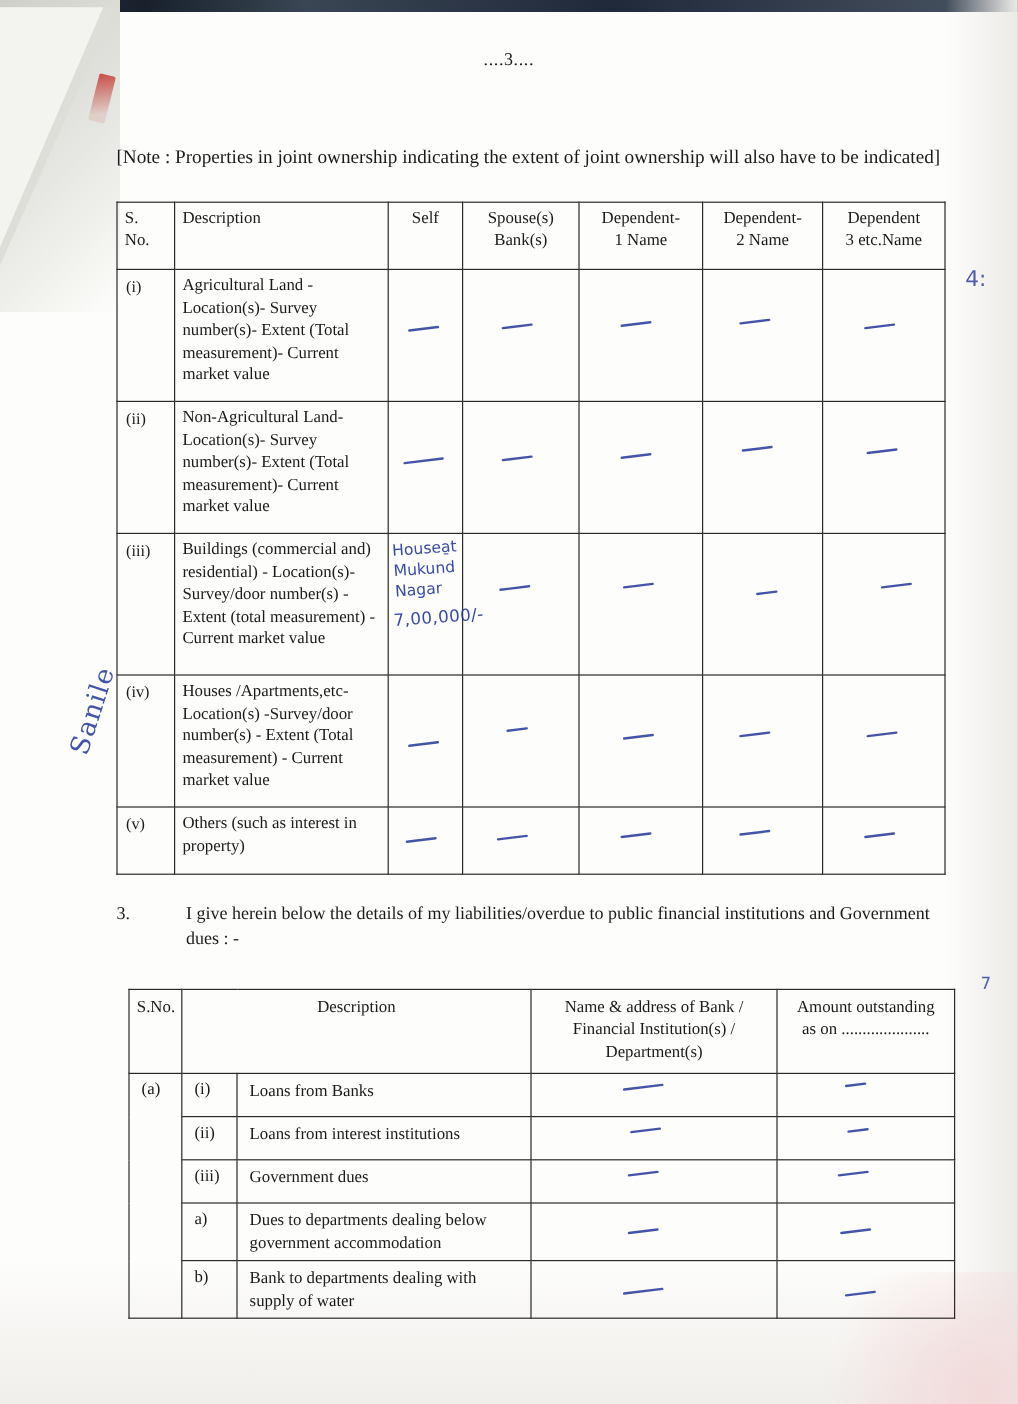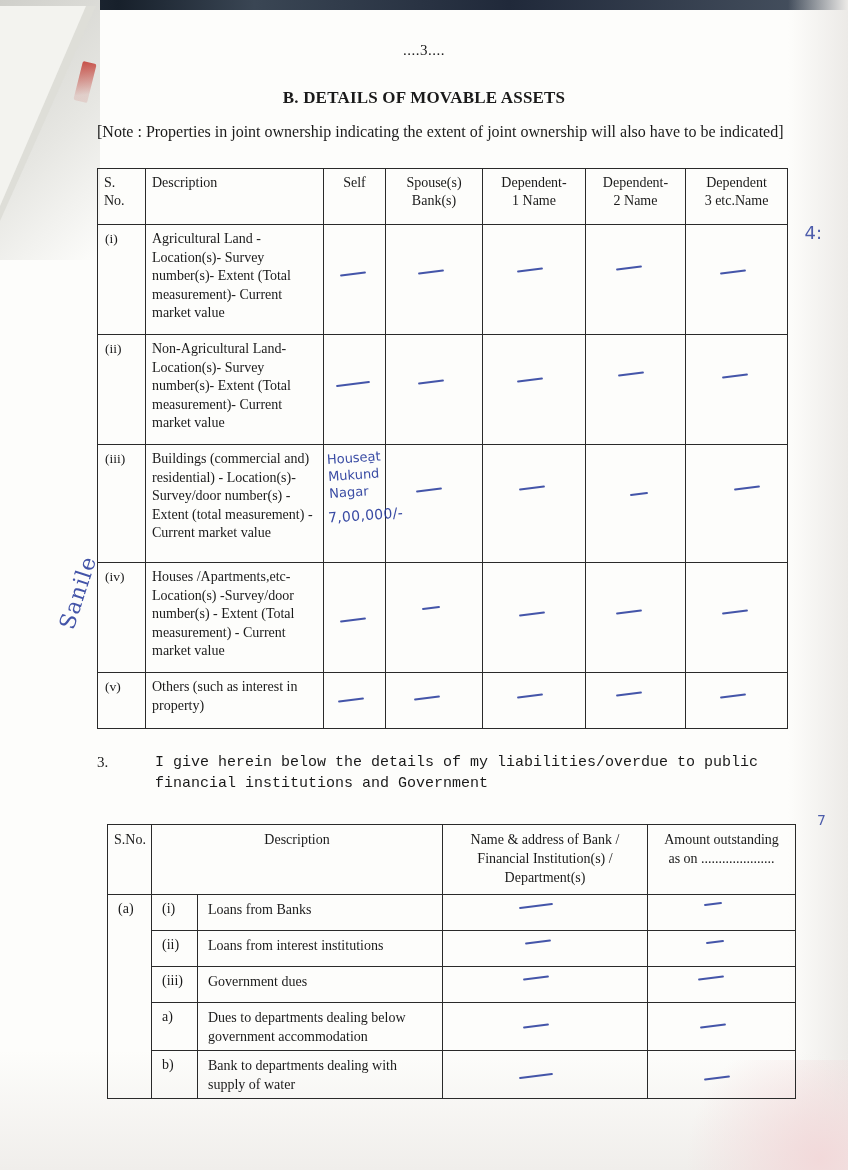--- a/index.html
+++ b/index.html
@@ -170,21 +170,21 @@
     position: absolute;
     top: 752px; left: 97px; width: 700px;
     font-size: 15px;
     line-height: 21px;
   }
   .para3 .num {
     position: absolute;
     left: 0; top: 0;
     width: 40px;
   }
-  .para3 .body { margin-left: 58px; font-family: Liberation Mono, monospace; }
+  .para3 .body { margin-left: 58px; }
 
   .t2 {
     position: absolute;
     top: 824px; left: 107px;
     width: 688px;
   }
   .t2 td { font-size: 14px; }
   .t2 td.hd {
     text-align: center;
     vertical-align: top;
@@ -204,21 +204,20 @@
   <div class="scan-top-dark"></div>
   <div class="scan-left-shadow"></div>
   <div class="scan-left-edge"></div>
   <div class="scan-left-edge2"></div>
   <div class="red-mark"></div>
   <div class="scan-right-tint"></div>
   <div class="scan-bottom-tint"></div>
   <div class="pinkish"></div>
 
   <div class="pageno">....3....</div>
-  <div class="heading">B. DETAILS OF MOVABLE ASSETS</div>
   <div class="note">[Note : Properties in joint ownership indicating the extent of joint ownership will also have to be indicated]</div>
 
   <table class="doc t1">
     <colgroup>
       <col style="width:48px">
       <col style="width:178px">
       <col style="width:62px">
       <col style="width:97px">
       <col style="width:103px">
       <col style="width:100px">
@@ -354,20 +353,21 @@
     </table>
 
   <div class="signature">Sanile</div>
   <div class="margin-mark" style="right:26px; top:222px; font-size:18px;">4:</div>
   <div class="margin-mark" style="right:22px; top:812px; font-size:14px;">7</div>
 
   <div class="para3">
     <span class="num">3.</span>
     <div class="body">
       <div>I give herein below the details of my liabilities/overdue to public financial institutions and Government</div>
+      <div>dues : -</div>
     </div>
   </div>
 
   <table class="doc t2">
     <colgroup>
       <col style="width:44px">
       <col style="width:46px">
       <col style="width:245px">
       <col style="width:205px">
       <col style="width:148px">

